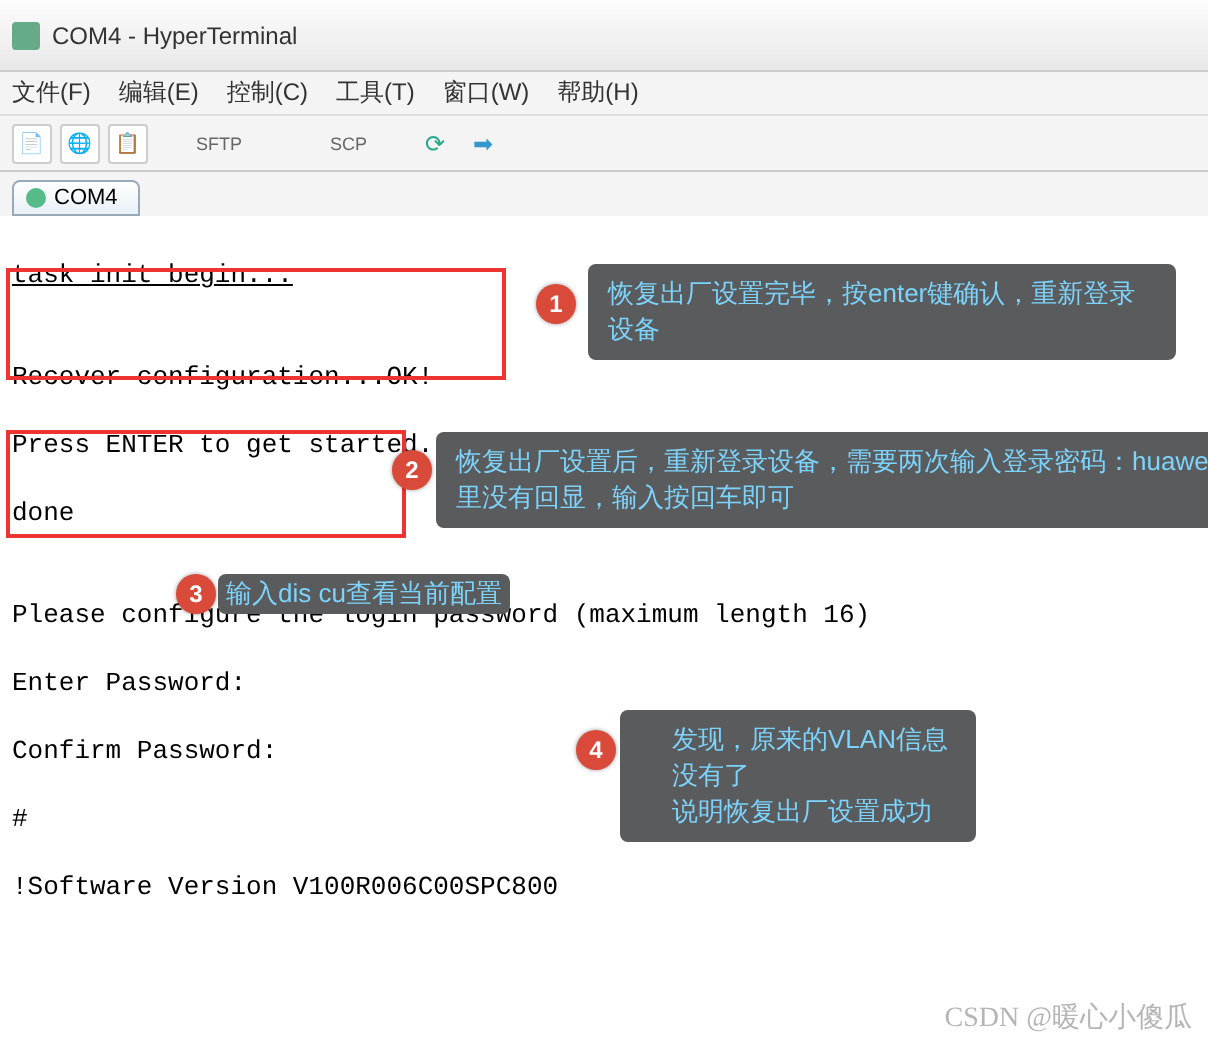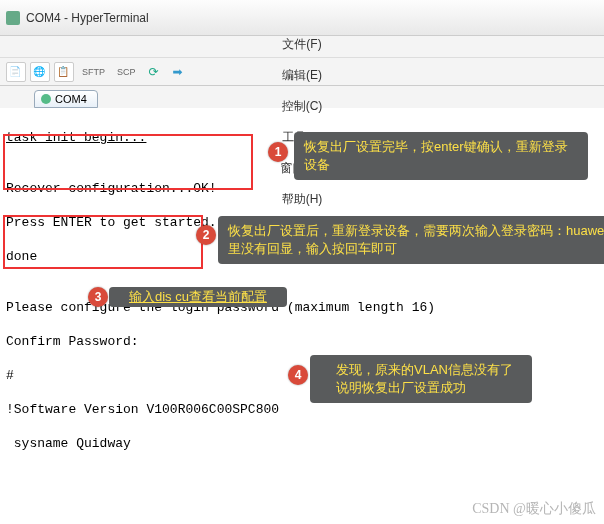--- a/index.html
+++ b/index.html
@@ -2,47 +2,47 @@
 <html><head>
 <meta charset="utf-8">
 <style>
   * { margin: 0; padding: 0; box-sizing: border-box; }
   body { font-family: "Microsoft YaHei", Arial, sans-serif; font-size: 12px; background: #fff; width: 604px; height: 524px; overflow: hidden; position: relative; }
   
   .titlebar { background: linear-gradient(#fdfdfd, #e8e8e8); border-bottom: 1px solid #ccc; height: 36px; display: flex; align-items: center; padding: 0 6px; }
   .titlebar .app-icon { width: 14px; height: 14px; background: #6a8; border-radius: 2px; margin-right: 6px; display: inline-block; }
   .titlebar .title { font-size: 12px; color: #333; }
   
-  .menubar { background: #f4f4f4; height: 22px; display: flex; align-items: center; padding: 0 6px; border-bottom: 1px solid #ddd; gap: 14px; flex-direction: column; }
+  .menubar { background: #f4f4f4; height: 22px; display: flex; align-items: center; padding: 0 6px; border-bottom: 1px solid #ddd; gap: 14px; }
   .menubar span { font-size: 12px; color: #333; cursor: default; }
   
   .toolbar { background: #f4f4f4; height: 28px; display: flex; align-items: center; padding: 0 6px; gap: 4px; border-bottom: 1px solid #ccc; }
   .tbtn { width: 20px; height: 20px; border: 1px solid #ccc; background: #fff; border-radius: 2px; display: flex; align-items: center; justify-content: center; font-size: 10px; }
-  .tlabel { font-size: 9px; color: #666; margin: 0 4px; }
+  .tlabel { font-size: 9px; color: #666; margin: 0 20px; }
   .tbtn2 { width: 20px; height: 20px; display: flex; align-items: center; justify-content: center; font-size: 12px; }
   
   .tabbar { background: #f4f4f4; padding: 4px 6px 0 6px; }
-  .tab { display: inline-flex; align-items: center; background: linear-gradient(#fff,#e8f0f8); border: 1px solid #9ab; border-radius: 4px 4px 0 0; padding: 2px 10px 2px 6px; font-size: 11px; gap: 4px; margin-left: 28px; }
+  .tab { display: inline-flex; align-items: center; background: linear-gradient(#fff,#e8f0f8); border: 1px solid #9ab; border-radius: 4px 4px 0 0; padding: 2px 10px 2px 6px; font-size: 11px; gap: 4px; }
   .tab .dot { width: 10px; height: 10px; background: #5b8; border-radius: 50%; }
   
   .terminal { font-family: "Courier New", monospace; font-size: 13px; line-height: 17px; padding: 4px 6px; white-space: pre; color: #000; position: relative; }
   
   .redbox { position: absolute; border: 2px solid #e33; pointer-events: none; }
   .rb1 { left: 3px; top: 134px; width: 250px; height: 56px; }
   .rb2 { left: 3px; top: 215px; width: 200px; height: 54px; }
   
-  .callout { position: absolute; background: #595b5c; color: #fde047; font-size: 13px; padding: 6px 10px; border-radius: 4px; line-height: 18px; }
+  .callout { position: absolute; background: #595b5c; color: #7dd3fc; font-size: 13px; padding: 6px 10px; border-radius: 4px; line-height: 18px; }
   .numball { position: absolute; width: 20px; height: 20px; background: #d94a3a; color: #fff; border-radius: 50%; display: flex; align-items: center; justify-content: center; font-size: 12px; font-weight: bold; box-shadow: 0 0 2px rgba(0,0,0,.4); }
   
   .c1 { left: 294px; top: 132px; width: 294px; }
   .n1 { left: 268px; top: 142px; }
   .c2 { left: 218px; top: 216px; width: 433px; }
   .n2 { left: 196px; top: 225px; }
   .n3 { left: 88px; top: 287px; }
-  .c4 { left: 310px; top: 355px; width: 222px; padding-left: 26px; }
+  .c4 { left: 310px; top: 355px; width: 178px; padding-left: 26px; }
   .n4 { left: 288px; top: 365px; }
   
   .watermark { position: absolute; right: 8px; bottom: 6px; color: rgba(120,120,120,.55); font-size: 14px; font-family: "Microsoft YaHei"; }
 </style>
 </head>
 <body>
 
 <div class="titlebar">
   <span class="app-icon"></span>
   <span class="title">COM4 - HyperTerminal</span>
@@ -75,24 +75,24 @@
 </div>
 
 <div class="terminal">
 <span style="display: block; text-decoration: underline;">task init begin...</span>
 <span style="display: block;"></span>
 <span style="display: block;">Recover configuration...OK!</span>
 <span style="display: block;">Press ENTER to get started.</span>
 <span style="display: block;">done</span>
 <span style="display: block;"></span>
 <span style="display: block;">Please configure the login password (maximum length 16)</span>
+<span style="display: block;">Enter Password:</span>
 <span style="display: block;">Confirm Password:</span>
 <span style="display: block;">#</span>
 <span style="display: block;">!Software Version V100R006C00SPC800</span>
-<span style="display: block;"> sysname Quidway</span>
 
 
 
 
 
 
 
 
 
 
@@ -104,19 +104,19 @@
 <div class="redbox rb1"></div>
 <div class="redbox rb2"></div>
 
 <div class="numball n1">1</div>
 <div class="callout c1">恢复出厂设置完毕，按enter键确认，重新登录设备</div>
 
 <div class="numball n2">2</div>
 <div class="callout c2">恢复出厂设置后，重新登录设备，需要两次输入登录密码：huawei，这里没有回显，输入按回车即可</div>
 
 <div class="numball n3">3</div>
-<div class="callout" style="left:109px; top:287px; padding:1px 20px;text-decoration:underline;">输入dis cu查看当前配置</div>
+<div class="callout" style="left:109px; top:287px; padding:1px 4px;">输入dis cu查看当前配置</div>
 
 <div class="numball n4">4</div>
 <div class="callout c4" style="white-space:pre-line">发现，原来的VLAN信息没有了
 说明恢复出厂设置成功</div>
 
 <div class="watermark">CSDN @暖心小傻瓜</div>
 
 </body></html>

